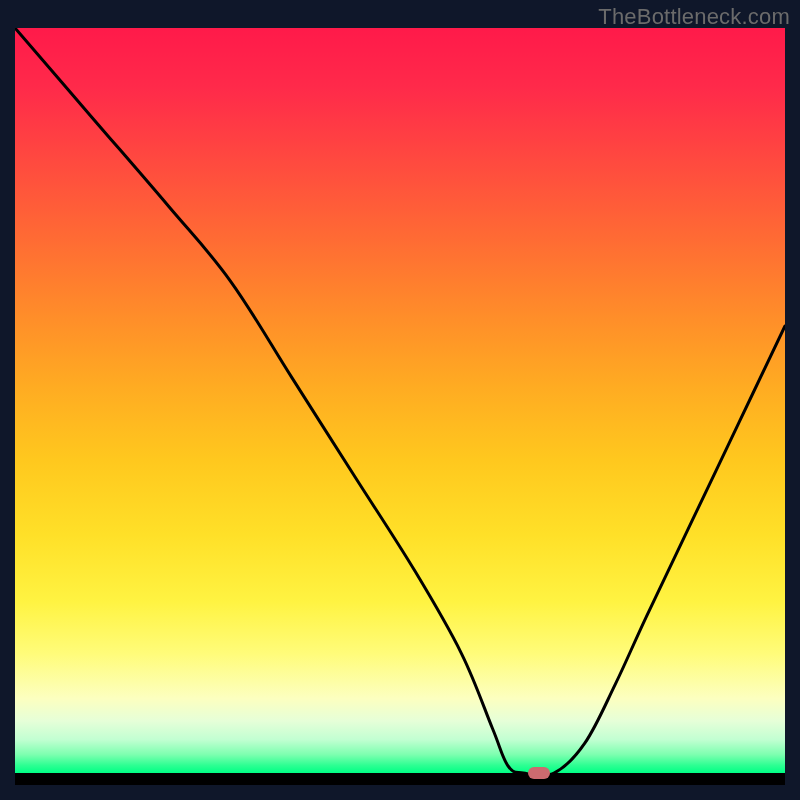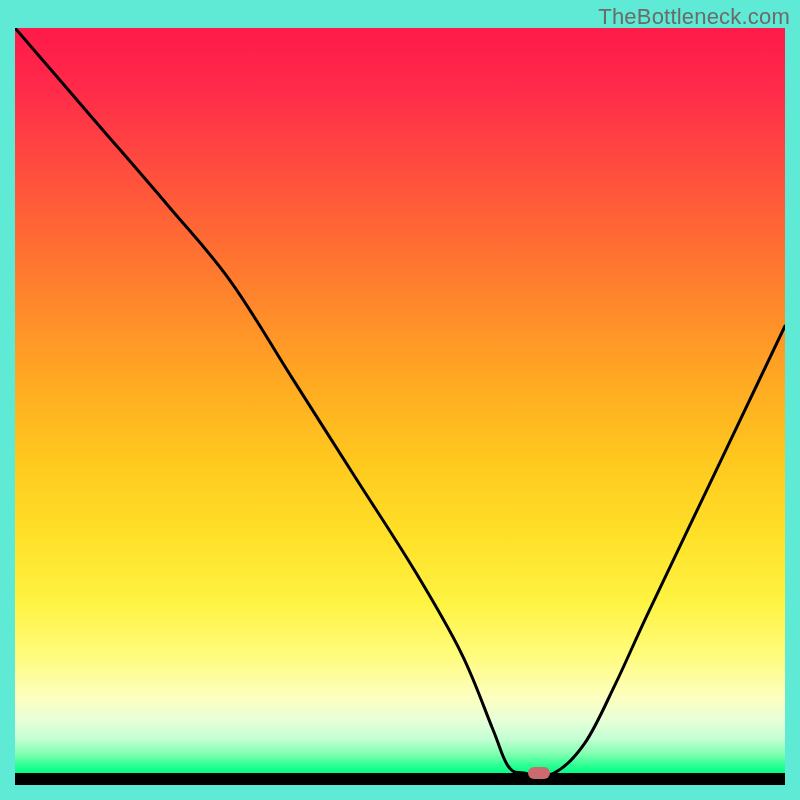--- a/index.html
+++ b/index.html
@@ -8,21 +8,21 @@
     width: 800px;
     height: 800px;
     background: #000;
     overflow: hidden;
     font-family: Arial, Helvetica, sans-serif;
   }
   .frame {
     position: relative;
     width: 800px;
     height: 800px;
-    background: #5eead4;
+    background: #0f172a;
   }
   .watermark {
     position: absolute;
     top: 4px;
     right: 10px;
     color: #6b6b6b;
     font-size: 22px;
     font-weight: 500;
     letter-spacing: 0.2px;
     z-index: 10;

